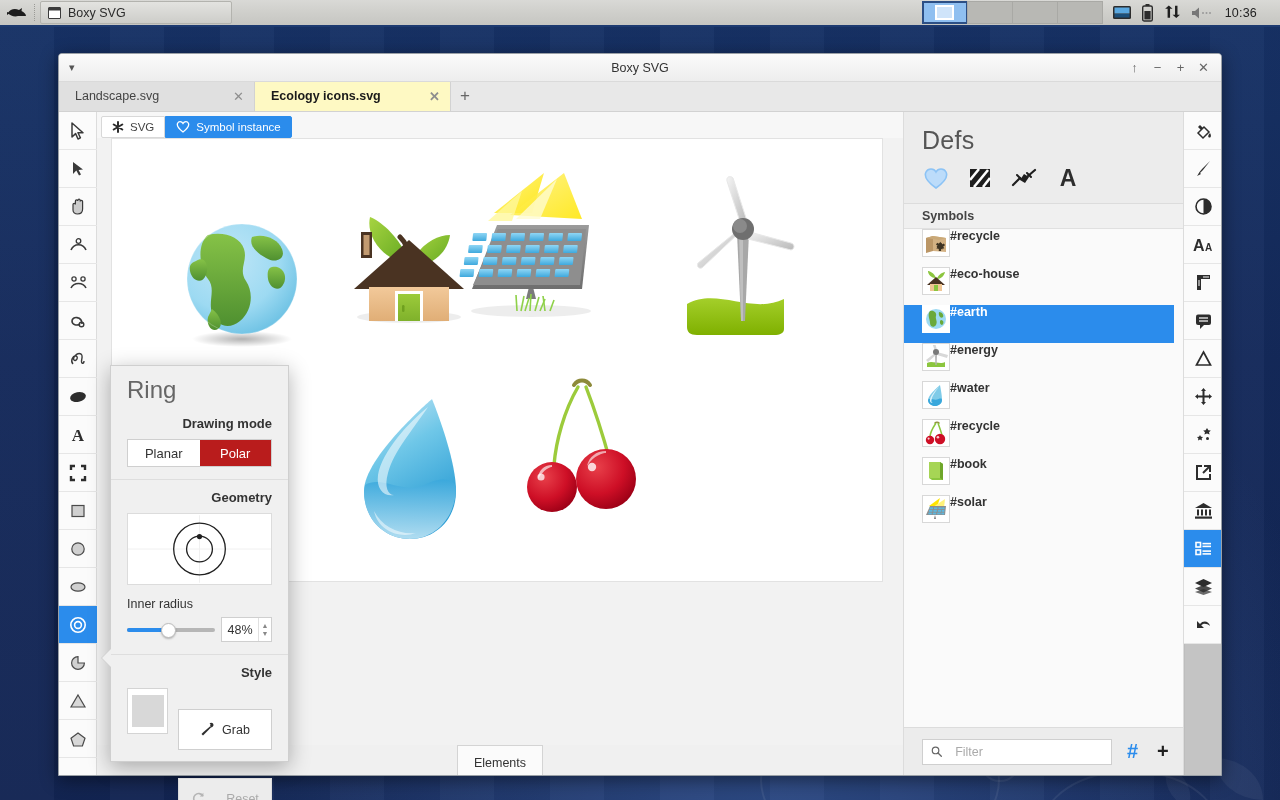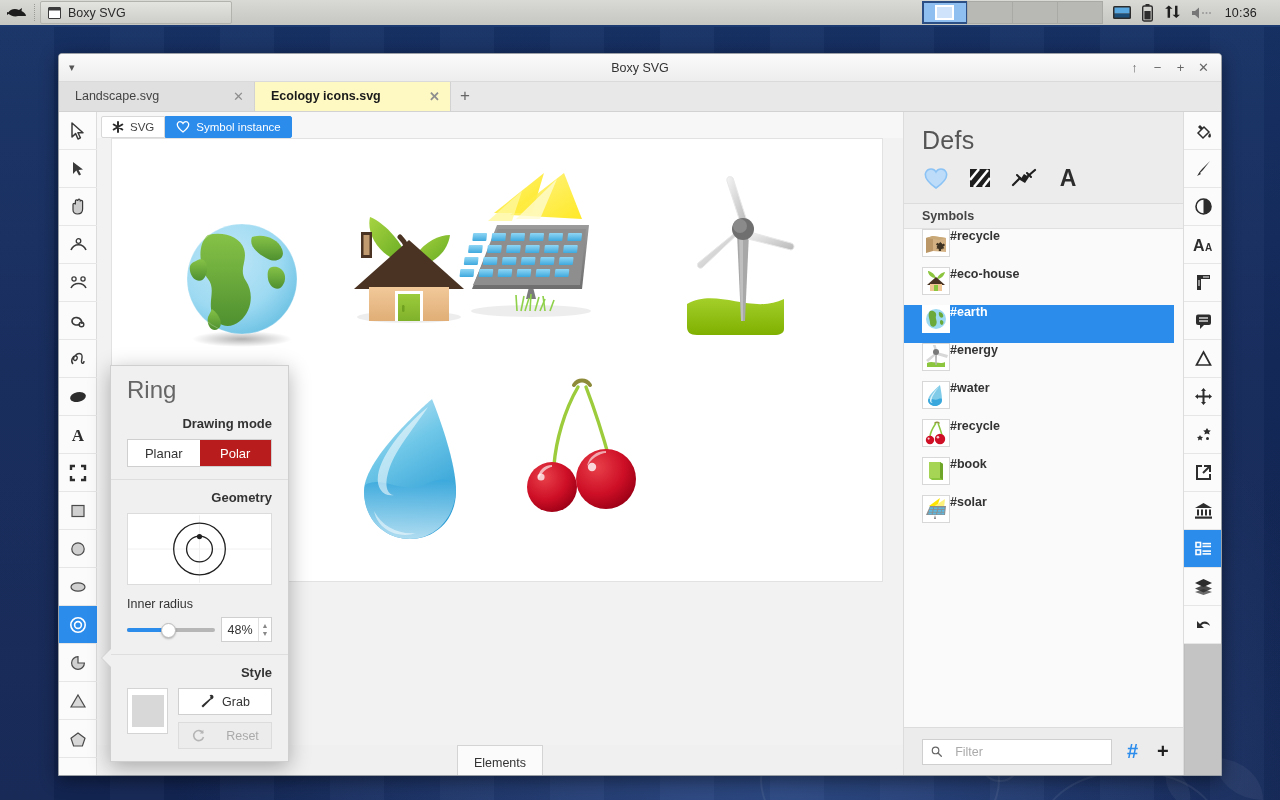--- a/index.html
+++ b/index.html
@@ -226,23 +226,23 @@
                   box-shadow:0 1px 2px rgba(0,0,0,.25); }
   .spin { display:flex; border:1px solid #cfcfcf; background:#fff; height:25px; }
   .spin .val { width:36px; display:flex;align-items:center;justify-content:center;
                font-size:12.5px; color:#333; }
   .spin .arrows { width:13px; border-left:1px solid #e0e0e0; display:flex; flex-direction:column;
                   align-items:center; justify-content:center; color:#888; font-size:7px; line-height:8px; }
   .style-row { display:flex; gap:10px; align-items:flex-start; margin-top:4px; }
   .swatch-box { width:48px;height:46px; background:#fff; border:1px solid #d4d4d4;
                 display:flex;align-items:center;justify-content:center; }
   .swatch { width:32px;height:32px; background:#d8d8d8; }
-  .btn2 { width:94px; height:27px; border:1px solid #cfcfcf; background:#fff;
+  .btn2 { width:94px; height:41px; border:1px solid #cfcfcf; background:#fff;
           display:flex;align-items:center;justify-content:center; gap:7px;
-          font-size:12.5px; color:#333; }
+          font-size:12.5px; color:#333;margin-top:21px; }
   .btn2.disabled { background:#ececec; color:#aaa; border-color:#dcdcdc;gap:20px; }
 </style>
 </head>
 <body>
 
 <div id="desktop">
   <div class="stripes"></div>
   <div class="swirl" style="left:980px;top:742px;width:40px;height:40px;"></div>
   <div class="swirl" style="left:993px;top:755px;width:14px;height:14px;background:rgba(255,255,255,.10);"></div>
   <div class="swirl" style="left:1040px;top:770px;width:180px;height:120px;"></div>

